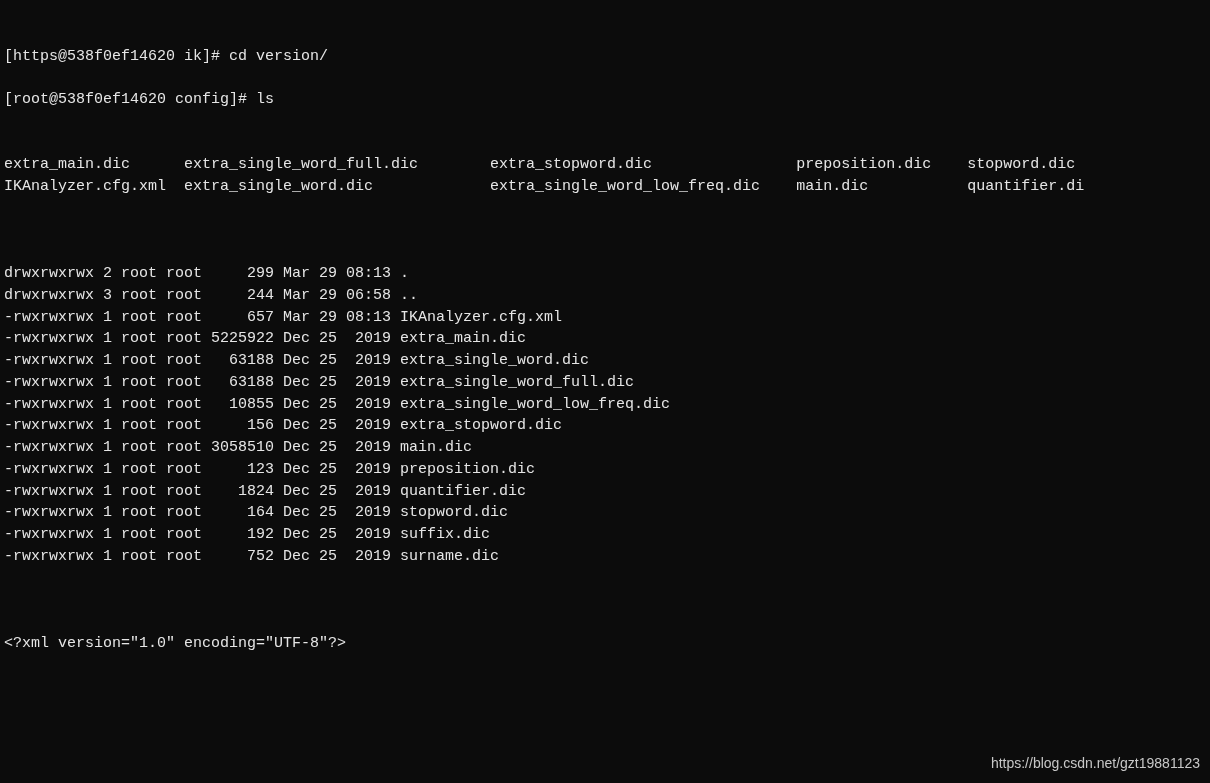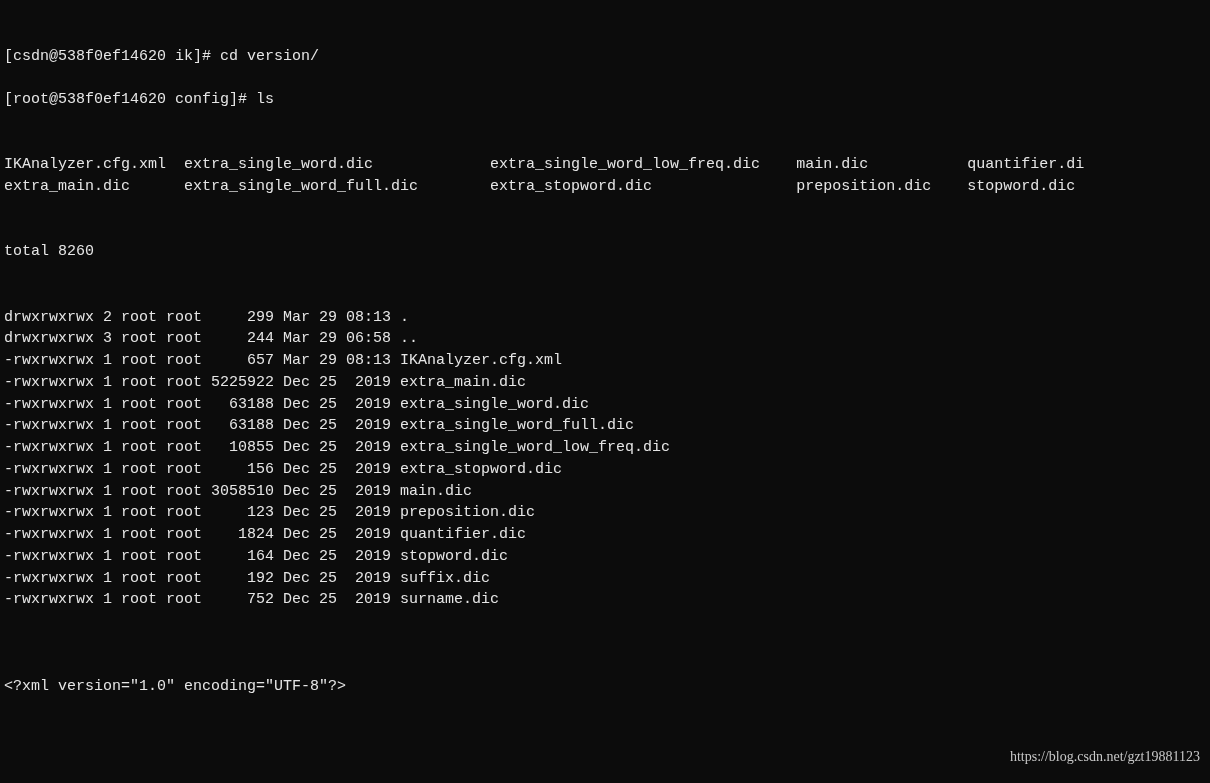--- a/index.html
+++ b/index.html
@@ -19,37 +19,36 @@
     box-sizing: border-box;
     position: relative;
     white-space: pre;
     overflow: hidden;
   }
   .line { white-space: pre; }
   .cyan { color: #00cccc; }
   .watermark {
     position: absolute;
     right: 10px;
-    bottom: 16px;
+    bottom: 10px;
     color: #c8c8c8;
     font-size: 14px;
-    font-family: Liberation Serif, serif;
+    font-family: Liberation Sans, sans-serif;
   }
 </style>
 </head>
 <body>
 
 <div class="terminal">
 
-<div class="line"><span>[csdn@538f0ef14620 ik]# </span><span>cd version/</span></div>
+<div class="line"><span>[https@538f0ef14620 ik]# </span><span>cd version/</span></div>
 <div class="line"><span>[root@538f0ef14620 config]# </span><span>ls</span></div>
 
-<div id="ls-output"><div class="line">IKAnalyzer.cfg.xml  extra_single_word.dic             extra_single_word_low_freq.dic    main.dic           quantifier.di</div><div class="line">extra_main.dic      extra_single_word_full.dic        extra_stopword.dic                preposition.dic    stopword.dic</div></div>
+<div id="ls-output"><div class="line">extra_main.dic      extra_single_word_full.dic        extra_stopword.dic                preposition.dic    stopword.dic</div><div class="line">IKAnalyzer.cfg.xml  extra_single_word.dic             extra_single_word_low_freq.dic    main.dic           quantifier.di</div></div>
 
-<div class="line">total 8260</div>
 
 <div id="lsal-output"><div class="line">drwxrwxrwx 2 root root     299 Mar 29 08:13 .</div><div class="line">drwxrwxrwx 3 root root     244 Mar 29 06:58 ..</div><div class="line">-rwxrwxrwx 1 root root     657 Mar 29 08:13 IKAnalyzer.cfg.xml</div><div class="line">-rwxrwxrwx 1 root root 5225922 Dec 25  2019 extra_main.dic</div><div class="line">-rwxrwxrwx 1 root root   63188 Dec 25  2019 extra_single_word.dic</div><div class="line">-rwxrwxrwx 1 root root   63188 Dec 25  2019 extra_single_word_full.dic</div><div class="line">-rwxrwxrwx 1 root root   10855 Dec 25  2019 extra_single_word_low_freq.dic</div><div class="line">-rwxrwxrwx 1 root root     156 Dec 25  2019 extra_stopword.dic</div><div class="line">-rwxrwxrwx 1 root root 3058510 Dec 25  2019 main.dic</div><div class="line">-rwxrwxrwx 1 root root     123 Dec 25  2019 preposition.dic</div><div class="line">-rwxrwxrwx 1 root root    1824 Dec 25  2019 quantifier.dic</div><div class="line">-rwxrwxrwx 1 root root     164 Dec 25  2019 stopword.dic</div><div class="line">-rwxrwxrwx 1 root root     192 Dec 25  2019 suffix.dic</div><div class="line">-rwxrwxrwx 1 root root     752 Dec 25  2019 surname.dic</div></div>
 
 
 <div class="line">&lt;?xml version="1.0" encoding="UTF-8"?&gt;</div>
 
 
 
 
 

